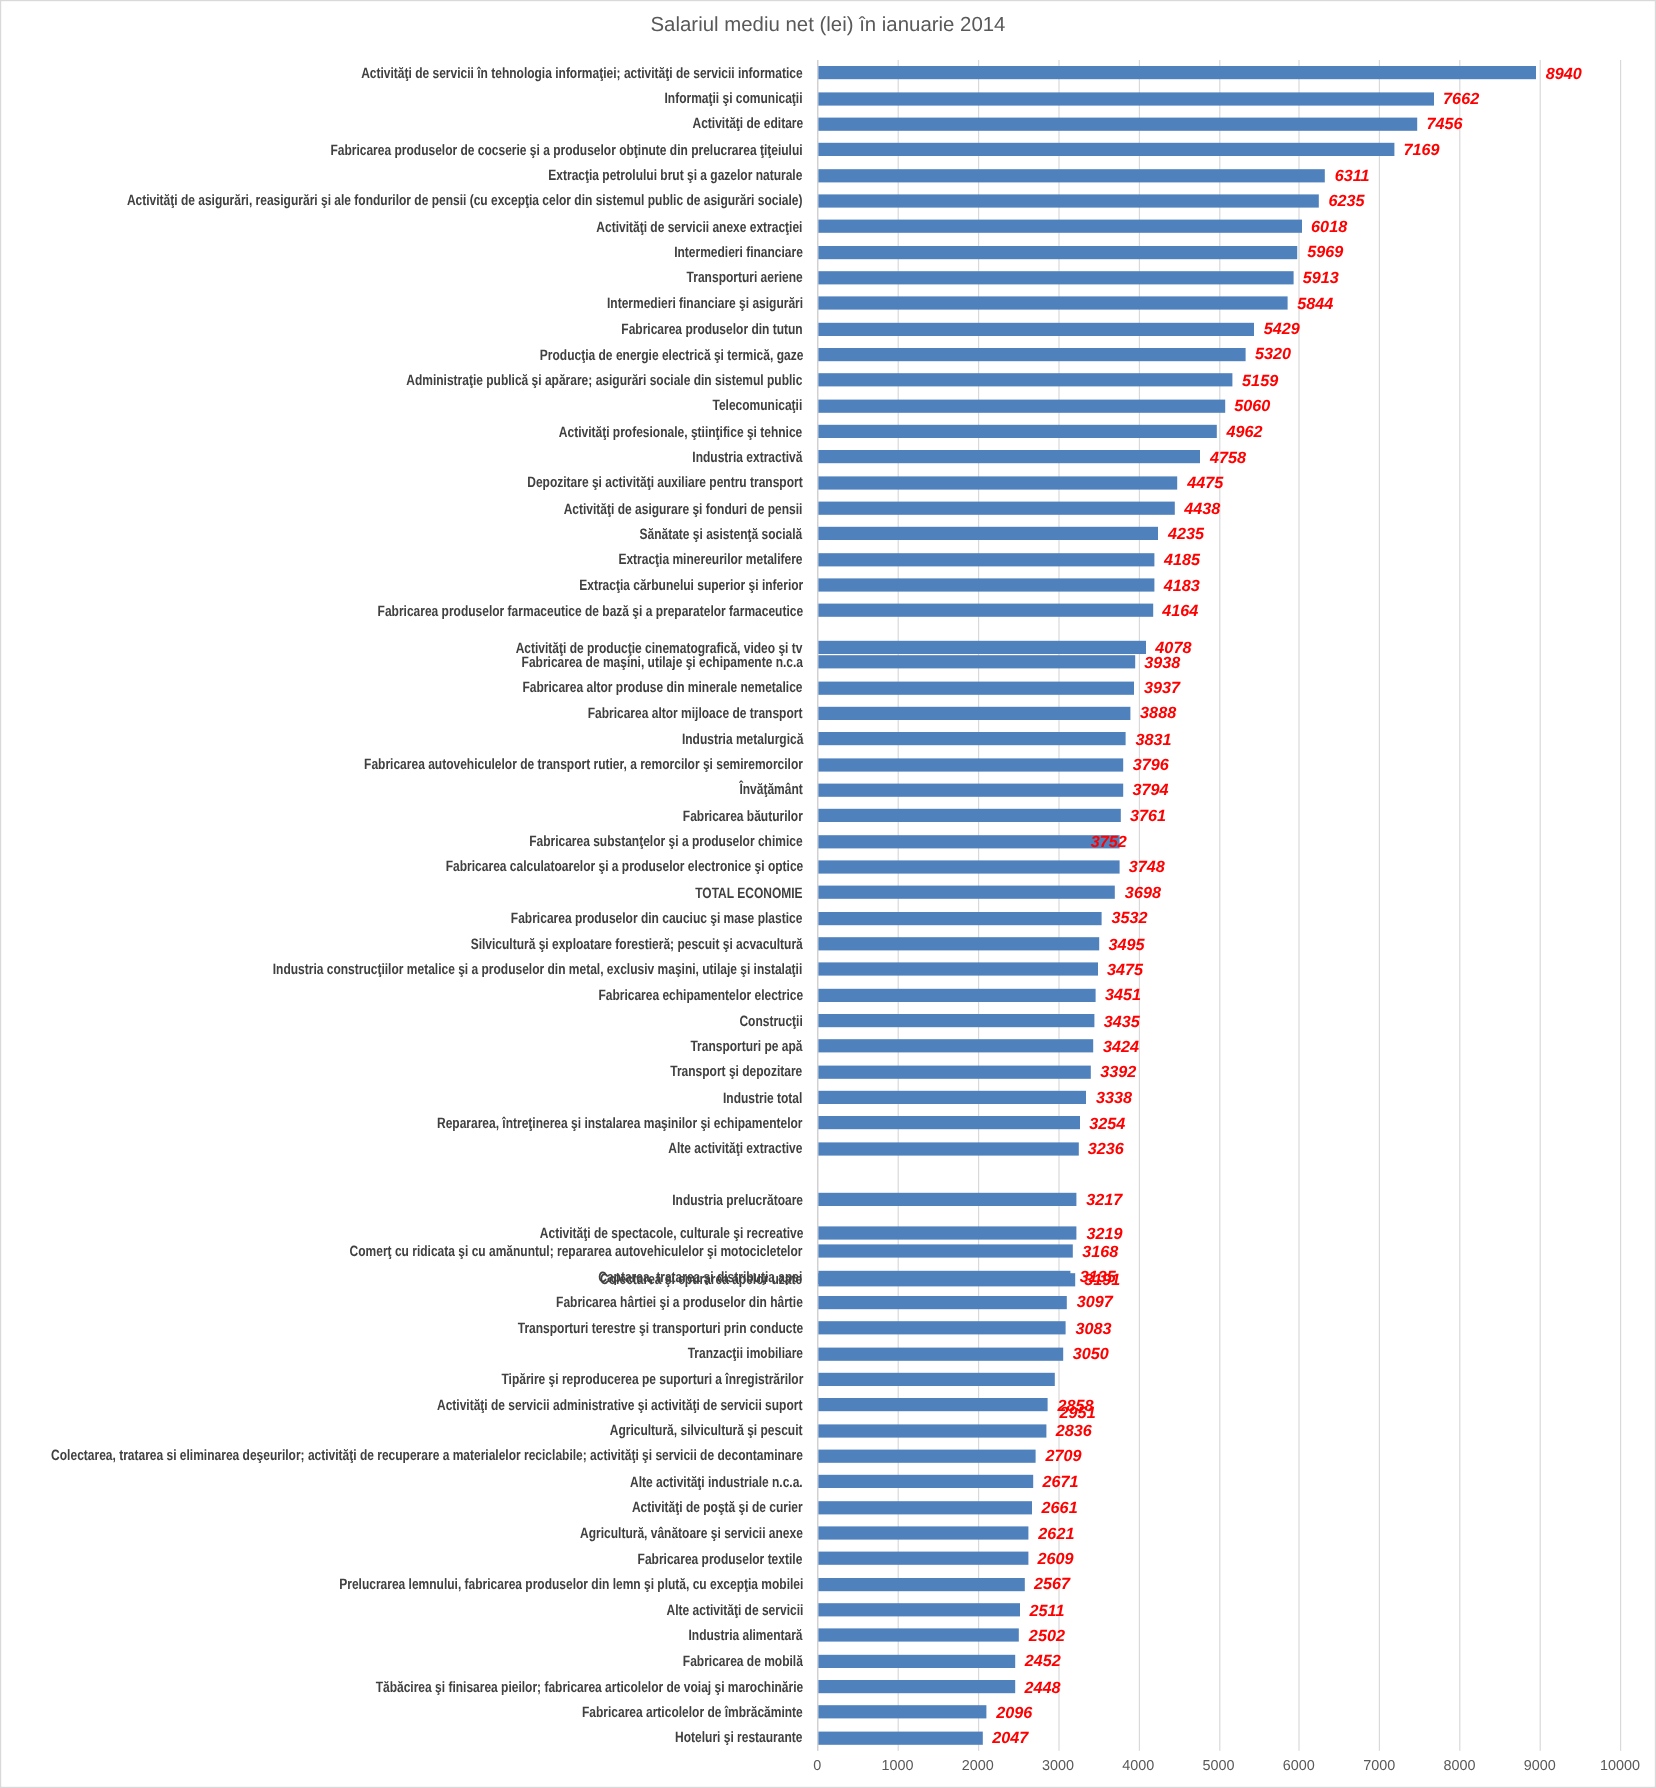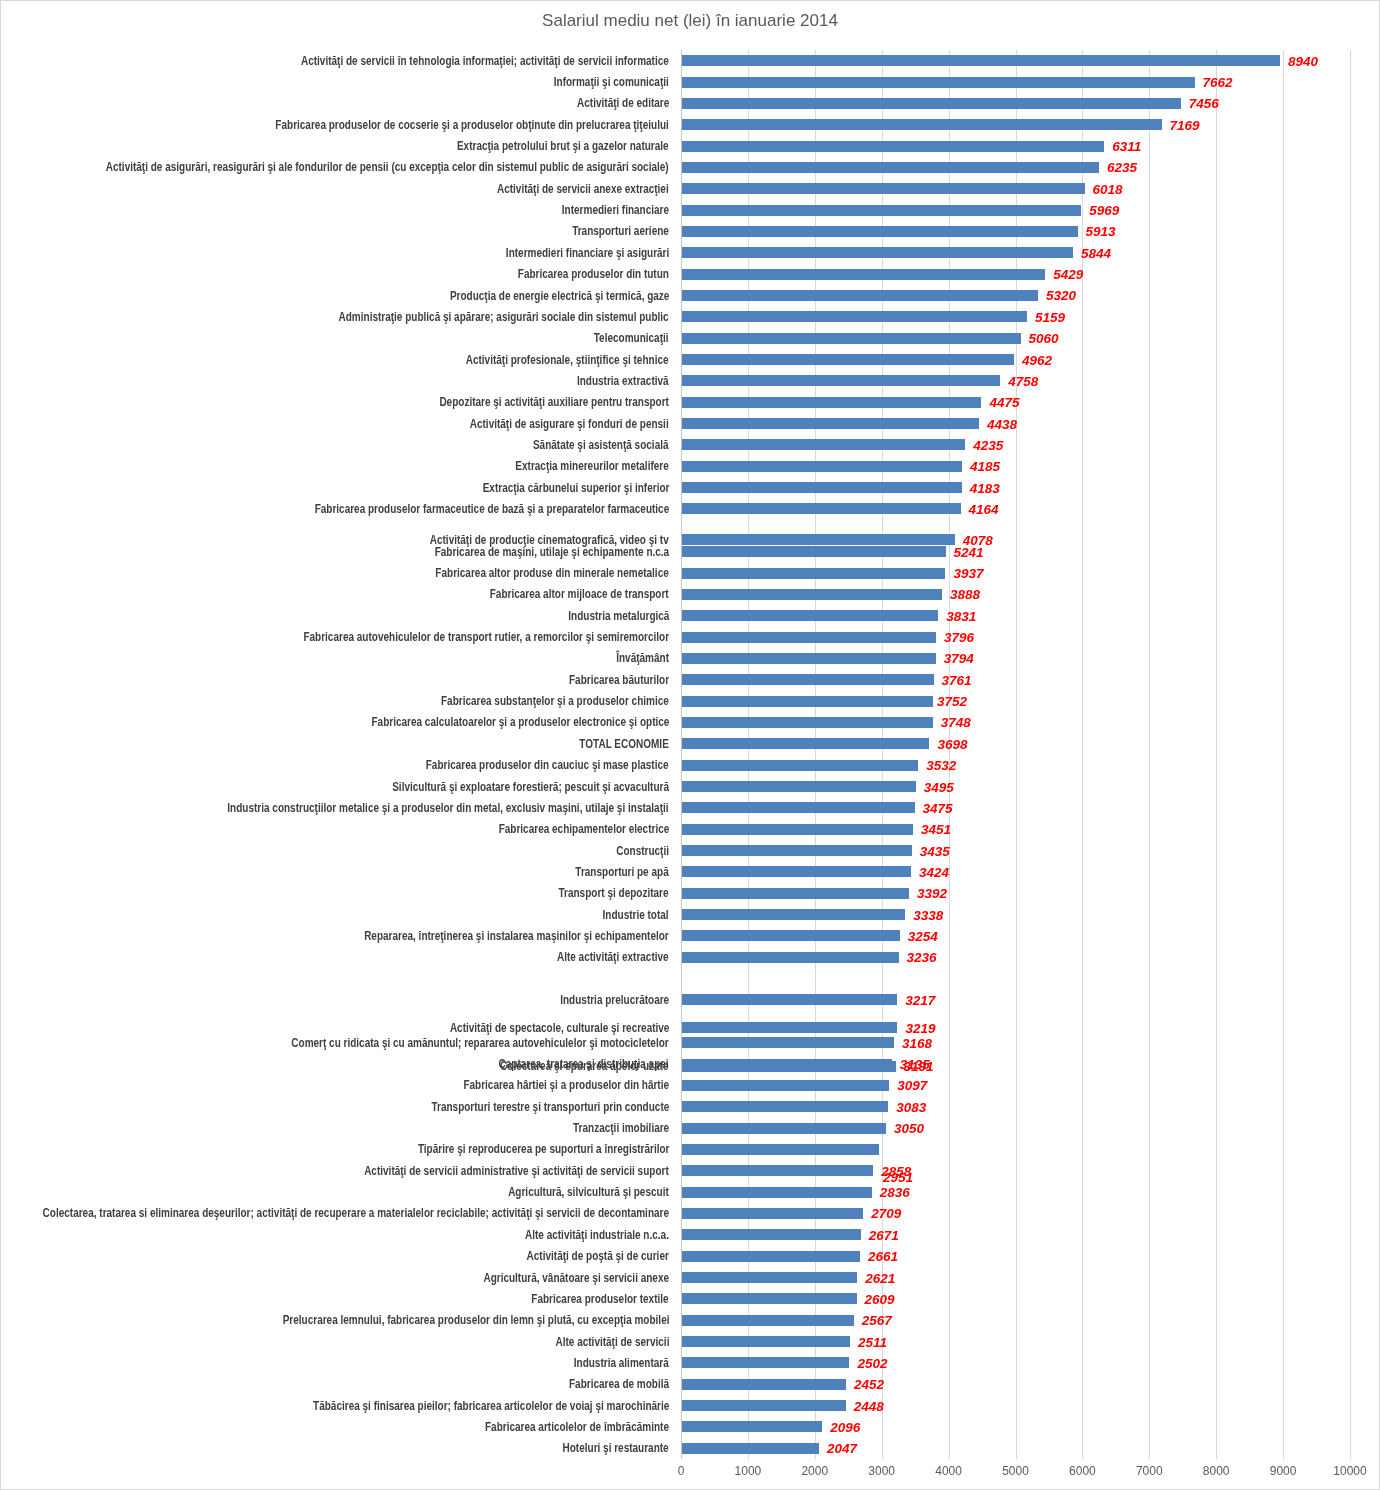--- a/index.html
+++ b/index.html
@@ -225,21 +225,21 @@
           <span>Activităţi de producţie cinematografică, video şi tv</span>
         </div>
         <div class="bar" style="width: 272.8px; top: 5.17px;"></div>
         <div class="val-label" style="left: 961.8px; top: 10.67px;">4078</div>
       </div>
       <div class="row" style="top: 540.02px; height: 21.35px;">
         <div class="cat-label">
           <span>Fabricarea de maşini, utilaje şi echipamente n.c.a</span>
         </div>
         <div class="bar" style="width: 263.5px; top: 5.17px;"></div>
-        <div class="val-label" style="left: 952.5px; top: 10.67px;">5241</div>
+        <div class="val-label" style="left: 952.5px; top: 10.67px;">3938</div>
       </div>
       <div class="row" style="top: 561.36px; height: 21.35px;">
         <div class="cat-label">
           <span>Fabricarea altor produse din minerale nemetalice</span>
         </div>
         <div class="bar" style="width: 263.4px; top: 5.17px;"></div>
         <div class="val-label" style="left: 952.4px; top: 10.67px;">3937</div>
       </div>
       <div class="row" style="top: 582.71px; height: 21.35px;">
         <div class="cat-label">
@@ -274,21 +274,21 @@
           <span>Fabricarea băuturilor</span>
         </div>
         <div class="bar" style="width: 251.6px; top: 5.17px;"></div>
         <div class="val-label" style="left: 940.6px; top: 10.67px;">3761</div>
       </div>
       <div class="row" style="top: 689.45px; height: 21.35px;">
         <div class="cat-label">
           <span>Fabricarea substanţelor şi a produselor chimice</span>
         </div>
         <div class="bar" style="width: 251px; top: 5.17px;"></div>
-        <div class="val-label" style="left: 936px; top: 10.67px;">3752</div>
+        <div class="val-label" style="left: 908px; top: 10.67px;">3752</div>
       </div>
       <div class="row" style="top: 710.8px; height: 21.35px;">
         <div class="cat-label">
           <span>Fabricarea calculatoarelor şi a produselor electronice şi optice</span>
         </div>
         <div class="bar" style="width: 250.7px; top: 5.17px;"></div>
         <div class="val-label" style="left: 939.7px; top: 10.67px;">3748</div>
       </div>
       <div class="row" style="top: 732.15px; height: 21.35px;">
         <div class="cat-label">

